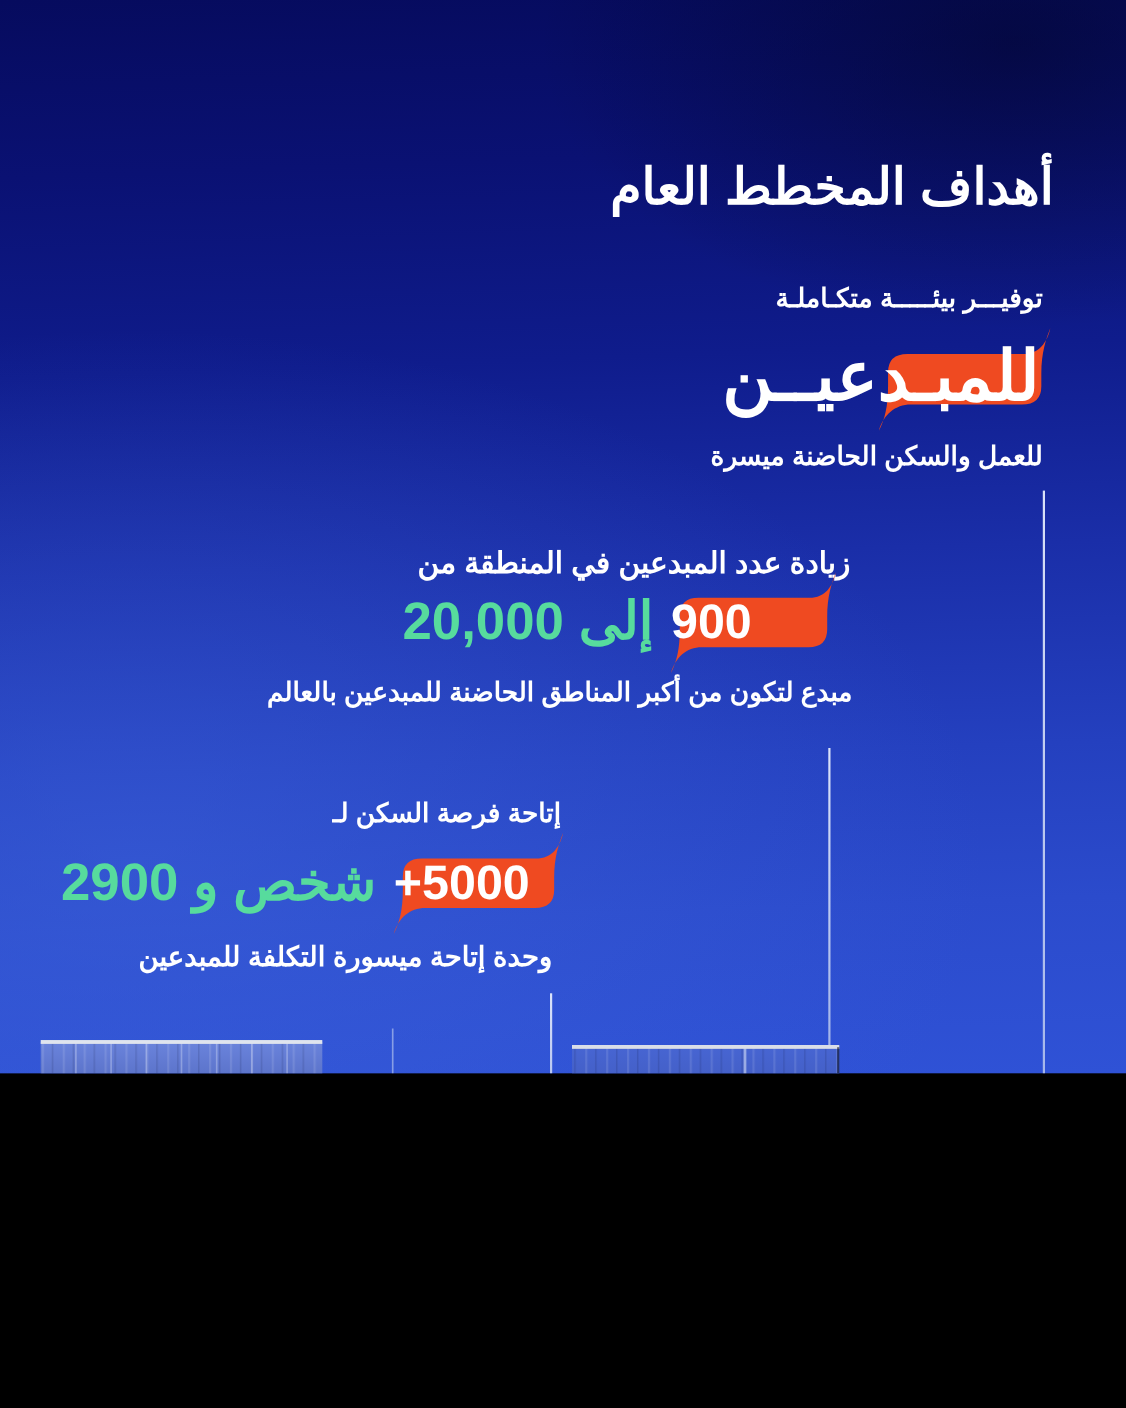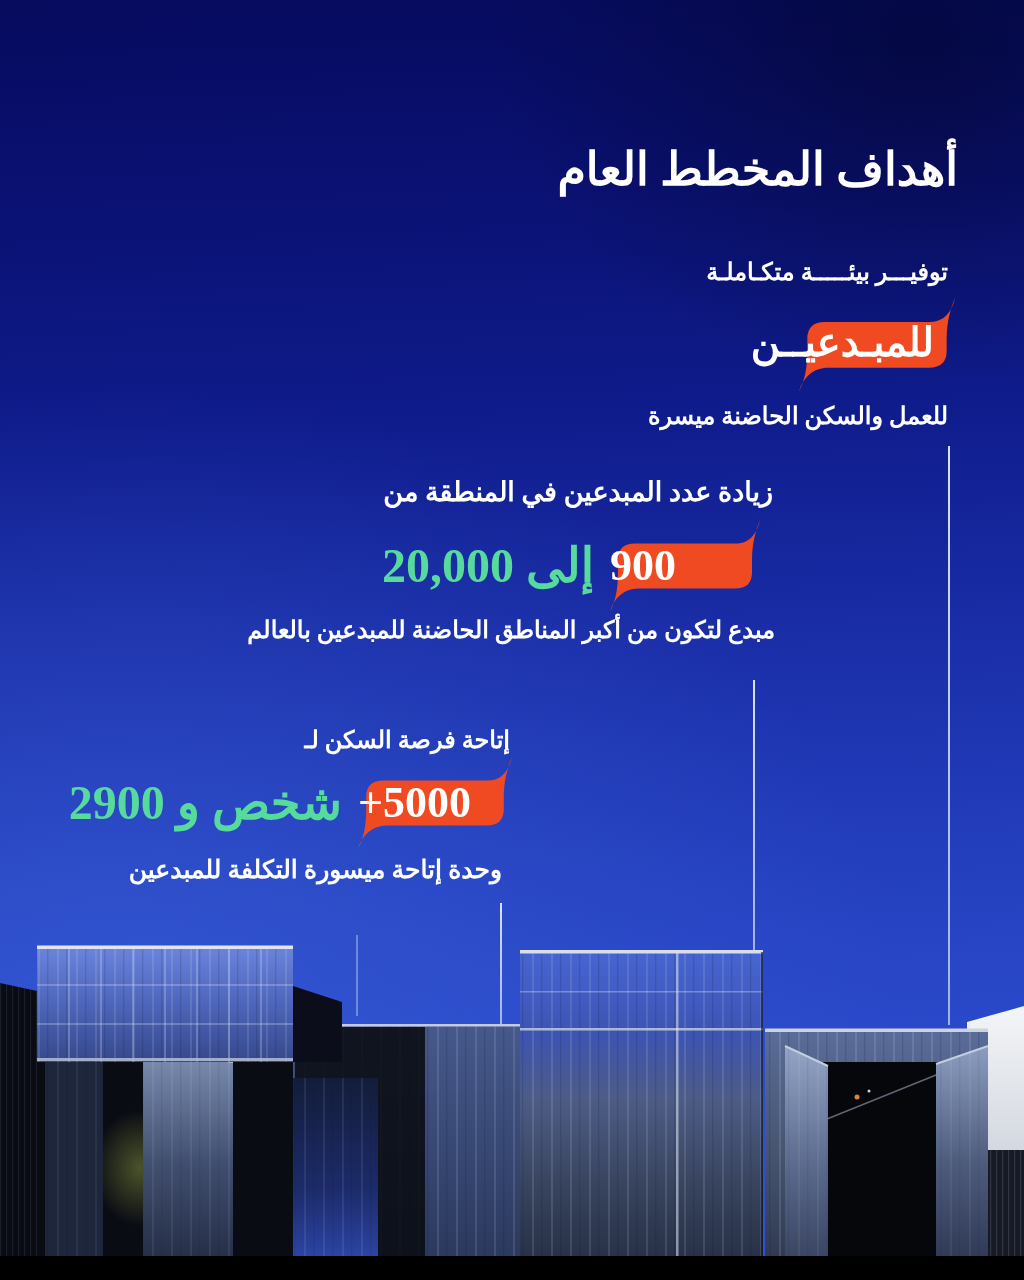--- a/index.html
+++ b/index.html
@@ -1,32 +1,32 @@
 <!DOCTYPE html>
 <html lang="ar" style="--accent-orange: #EF4A21; --accent-green: #57DB9D; --text-white: #FFFFFF; --sky-top: #070C63; --sky-bottom: #2E51D3;"><head>
 <meta charset="utf-8">
 <style>
   html,body{margin:0;padding:0;background:#000;}
   .stage{
-    position:relative;width:1024px;height:1256px;overflow:hidden;
-    font-family:Liberation Serif, serif;
+    position:relative;width:1024px;height:976px;overflow:hidden;
+    font-family:Liberation Sans, sans-serif;
     background:
       radial-gradient(60% 38% at 90% 4%, rgba(2,5,40,.55), rgba(2,5,40,0) 70%),
       radial-gradient(130% 85% at 12% 80%, rgba(62,100,220,.50), rgba(62,100,220,0) 58%),
       linear-gradient(178deg,#060b5e 0%,#0a1173 16%,#0f1c8c 34%,#1a2ea8 52%,#2440bf 70%,#2b4bcc 84%,#2f52d6 100%);
   }
   .t{position:absolute;color:#fff;font-weight:bold;white-space:nowrap;direction:rtl;}
   .title{font-size:46px;right:66px;top:142px;letter-spacing:-1px;}
   .sm{font-size:24px;line-height:40px;}
   .g1-pre{right:76px;top:252px;}
   .g1-row{position:absolute;right:69px;top:298px;width:300px;height:90px;}
   .g1-row .swoosh{position:absolute;right:0;top:0;width:156px;height:90px;}
-  .hl-word{position:absolute;right:21px;top:0;z-index:1;line-height:90px;font-size:40px;color:#fff;font-weight:bold;white-space:nowrap;direction:rtl;}
+  .hl-word{position:absolute;right:10px;top:0;z-index:1;line-height:90px;font-size:63px;color:#fff;font-weight:bold;white-space:nowrap;direction:rtl;}
   .g1-post{right:76px;top:396px;}
-  .g2-pre{right:251px;top:472px;font-size:27px;}
+  .g2-pre{right:251px;top:492px;font-size:27px;}
   .g2-post{right:249px;top:610px;}
   .g3-pre{right:514px;top:720px;}
   .g3-post{right:522px;top:850px;font-size:25px;}
   .numrow{position:absolute;display:flex;direction:rtl;gap:16px;align-items:stretch;}
   .row2{right:264px;top:520px;}
   .row3{right:512px;top:757px;}
   .badge{position:relative;width:150px;height:92px;flex:0 0 auto;}
   .badge.w154{width:154px;}
   .badge svg{position:absolute;inset:0;width:100%;height:100%;overflow:visible;}
   .badge .num{position:relative;z-index:1;display:block;text-align:left;line-height:92px;

